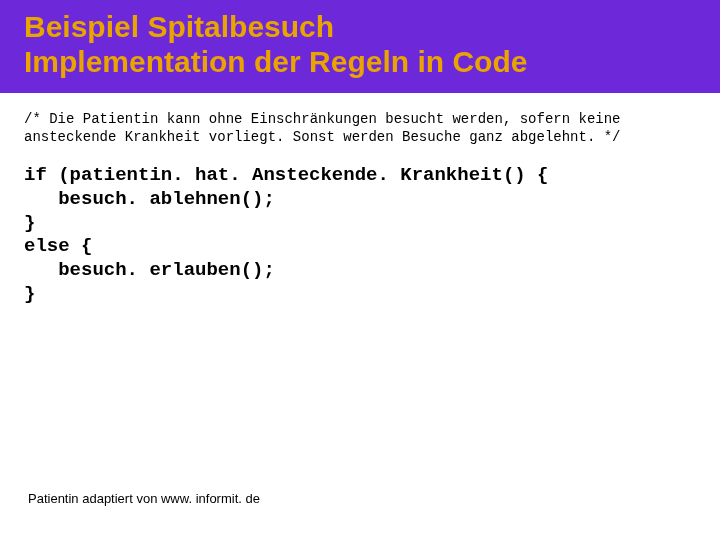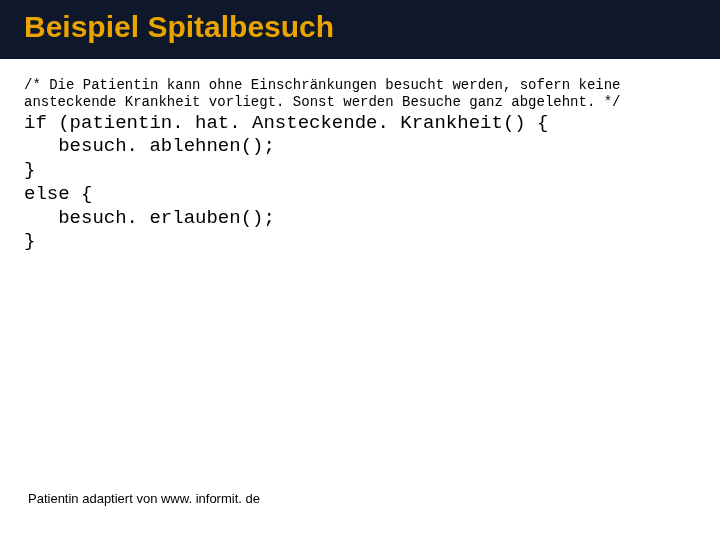--- a/index.html
+++ b/index.html
@@ -4,21 +4,21 @@
 <style>
   * { margin: 0; padding: 0; box-sizing: border-box; }
   body {
     width: 720px;
     height: 540px;
     background: #ffffff;
     font-family: Arial, sans-serif;
     overflow: hidden;
   }
   .header {
-    background: #0f172a;
+    background: #6d28d9;
     padding: 10px 24px 14px 24px;
   }
   .title-line1 {
     color: #e9a400;
     font-size: 30px;
     font-weight: bold;
     line-height: 1.15;
   }
   .title-line2 {
     color: #e9a400;
@@ -28,43 +28,45 @@
   }
   .content {
     padding: 18px 24px 0 24px;
   }
   .comment {
     font-family: "Courier New", Courier, monospace;
     font-size: 14px;
     color: #000;
     line-height: 1.25;
     white-space: pre-wrap;
+    margin-bottom: 18px;
   }
   .code {
     font-family: "Courier New", Courier, monospace;
     font-size: 19px;
-    font-weight: normal;
+    font-weight: bold;
     color: #000;
     line-height: 1.25;
     white-space: pre;
   }
   .footer {
     position: absolute;
     bottom: 34px;
     left: 28px;
     font-family: Arial, sans-serif;
     font-size: 13px;
     color: #000;
   }
 </style>
 </head>
 <body>
 
 <div class="header">
   <div class="title-line1">Beispiel Spitalbesuch</div>
+  <div class="title-line2">Implementation der Regeln in Code</div>
 </div>
 
 <div class="content">
   <div class="comment">/* Die Patientin kann ohne Einschränkungen besucht werden, sofern keine ansteckende Krankheit vorliegt. Sonst werden Besuche ganz abgelehnt. */</div>
   <div class="code">if (patientin. hat. Ansteckende. Krankheit() {
    besuch. ablehnen();
 }
 else {
    besuch. erlauben();
 }</div>

